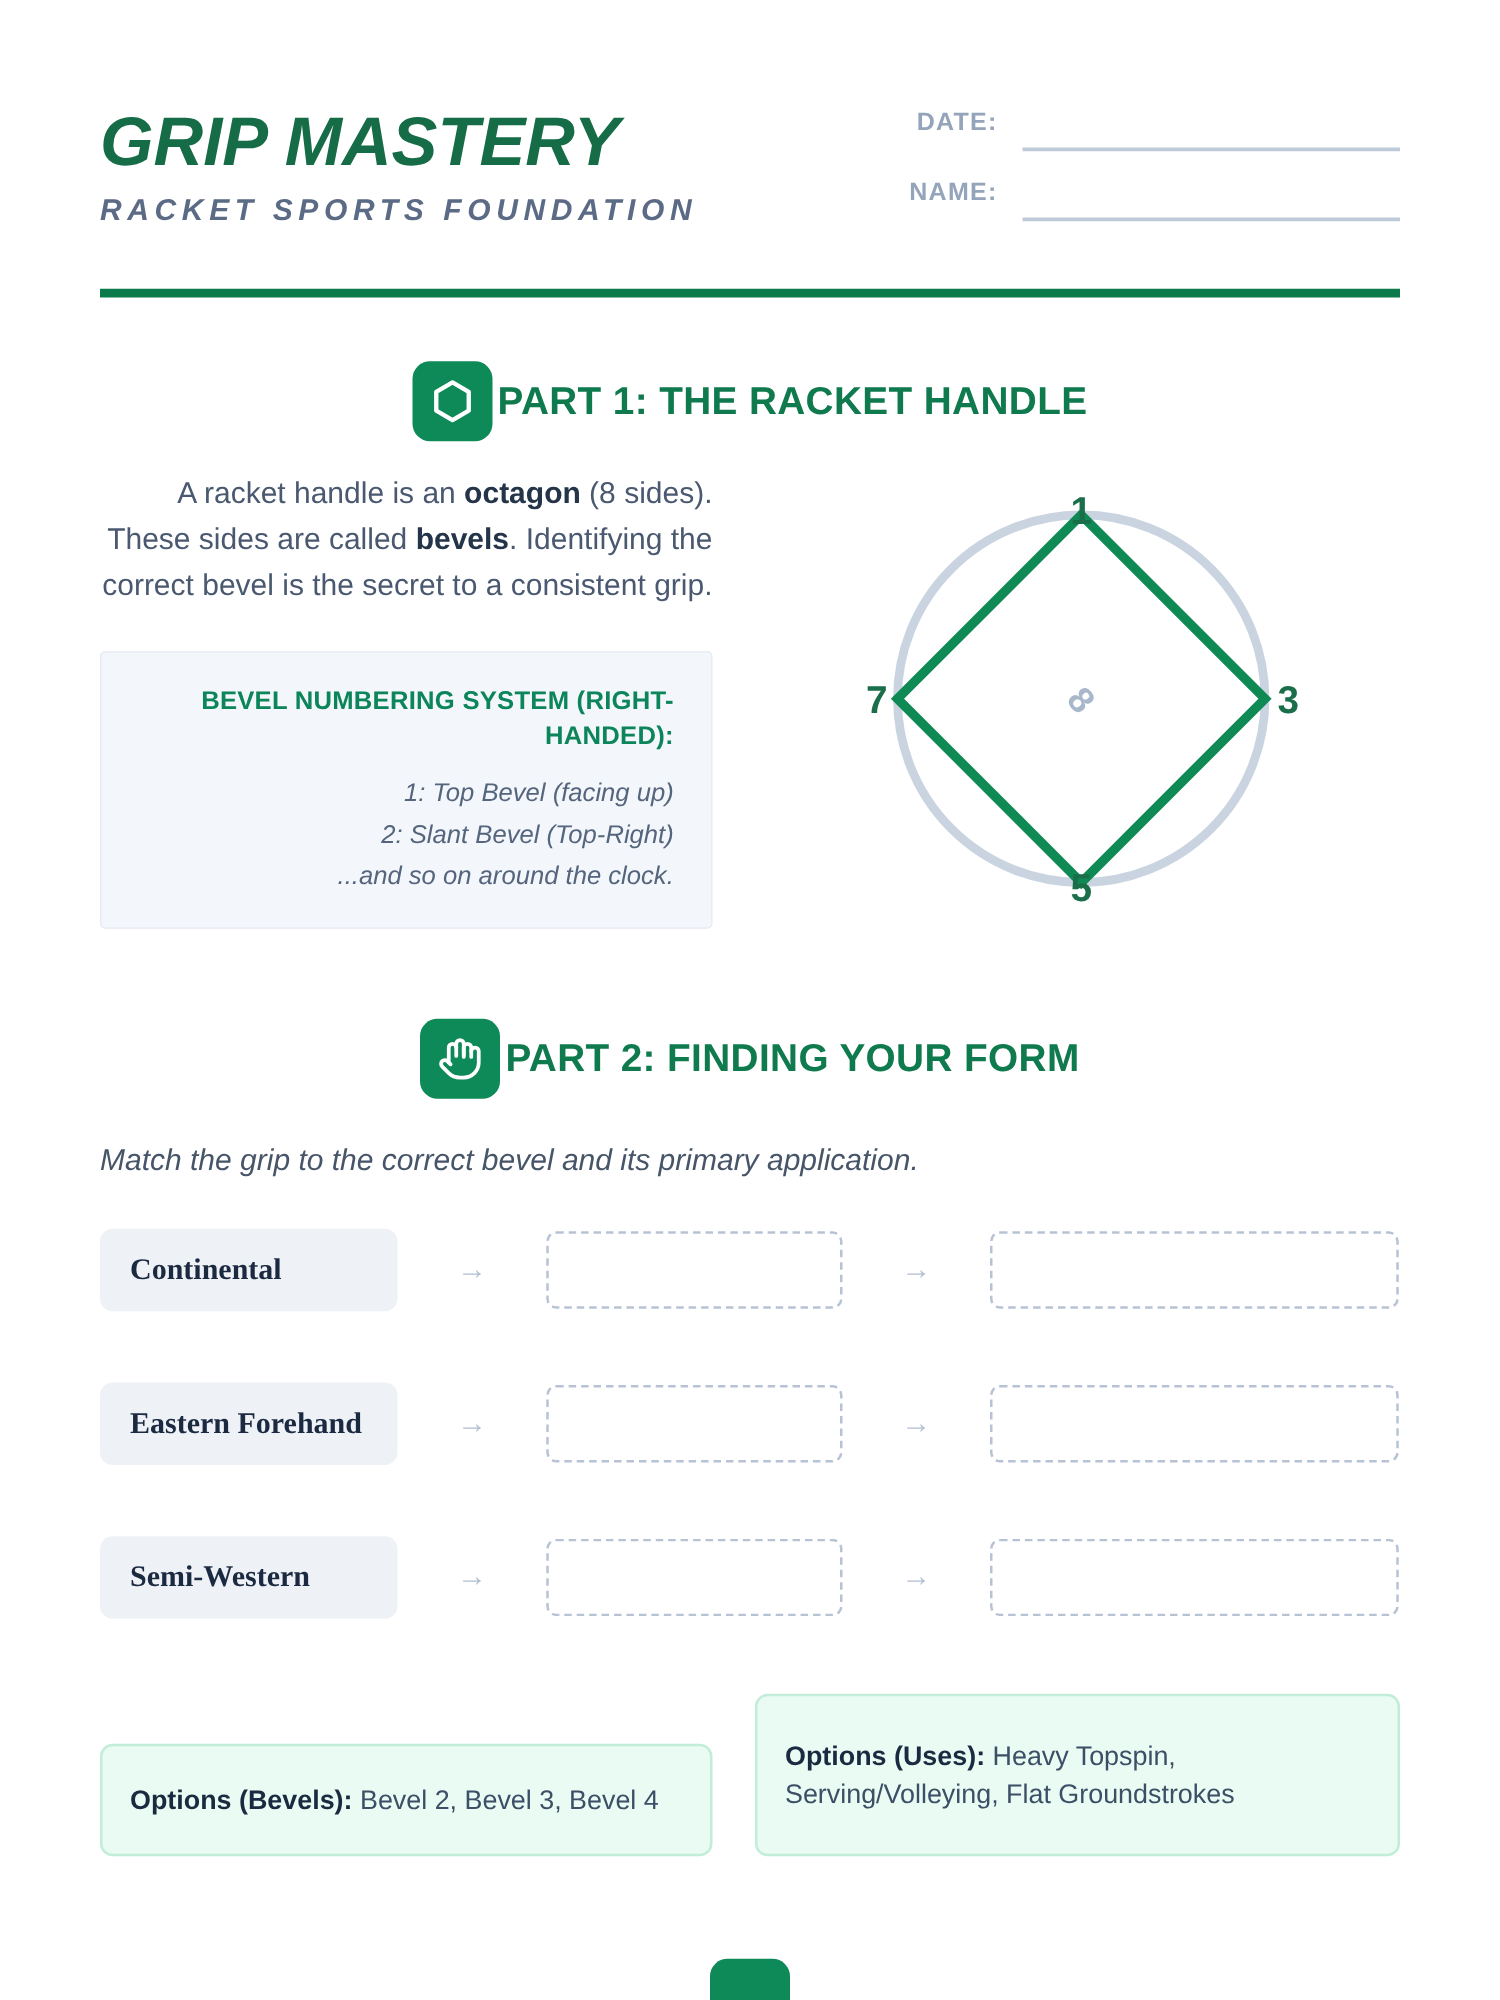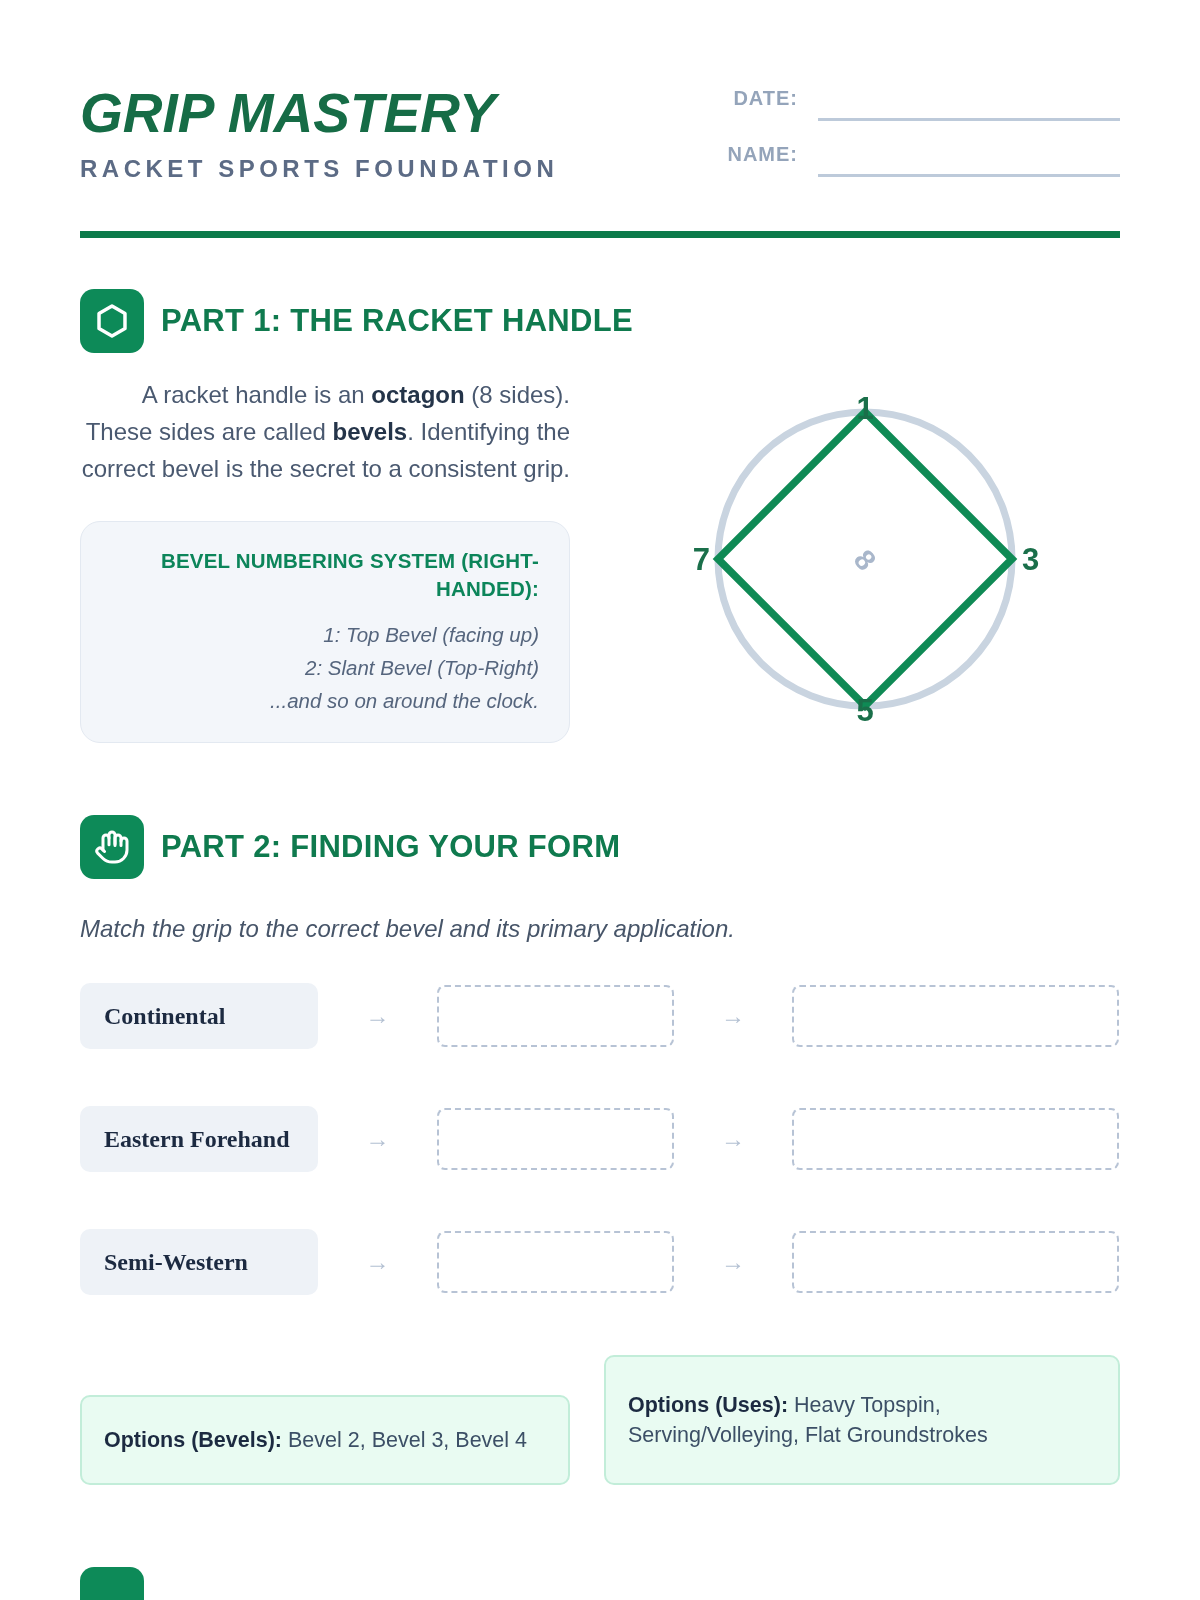--- a/index.html
+++ b/index.html
@@ -13,51 +13,51 @@
 
   
   .header { display:flex; padding-top:85px; }
   .header-left { flex:1; }
   .doc-title {
     font-size:55px; font-weight:bold; font-style:italic;
     color:#166c46; letter-spacing:0; line-height:1.05;
   }
   .doc-subtitle {
     margin-top:12px; font-size:24px; font-weight:bold;
-    letter-spacing:4.5px; color:#5c6b85;
+    letter-spacing:4.5px; color:#5c6b85;font-style:italic;
   }
   .header-fields { width:396px; padding-top:2px; }
   .field-row { display:flex; align-items:flex-end; margin-bottom:22px; }
   .field-label {
     width:74px; text-align:right; font-weight:bold; font-size:20px;
     color:#94a4ba; letter-spacing:1px; padding-bottom:11px;
   }
   .field-line { flex:1; margin-left:20px; border-bottom:3px solid #bdcada; height:32px; }
 
   .rule { height:7px; background:#0b7a4a; margin-top:32px; }
 
   
-  .section-head { display:flex; align-items:center; gap:17px; }
+  .section-head { display:flex; align-items:center; gap:4px;justify-content:center; }
   .section-icon {
     width:64px; height:64px; flex:none; border-radius:14px;
     background:#0d8a58; display:flex; align-items:center; justify-content:center;
   }
   .section-title {
     font-size:31px; font-weight:bold; color:#0f7a4e; letter-spacing:0.3px;
   }
 
   
   .part1 .section-head { margin-top:51px; }
   .p1-body { display:flex; margin-top:21px;text-align:right; }
   .p1-left { width:490px; flex:none; }
   .p1-para { font-size:24px; line-height:37px; color:#4a5970; padding-top:2px; }
   .p1-para b { color:#243449; }
   .info-box {
     margin-top:34px; background:#f3f6fa; border:1px solid #e3e9f1;
-    border-radius:20px; padding:25px 30px;
+    border-radius:4px; padding:25px 30px;
   }
   .info-title {
     font-size:20.5px; font-weight:bold; color:#0c855a;
     line-height:28px; margin-bottom:15px; letter-spacing:0.2px;
   }
   .info-item { font-size:20.5px; font-style:italic; color:#55657d; line-height:33px; }
 
   .p1-diagram { flex:1; display:flex; justify-content:center; padding-top:8px; position:relative; left:20px; }
   .bevel-svg { width:430px; height:350px; }
   .bevel-num { font-family:"Liberation Sans", sans-serif; font-weight:bold; font-size:31px; fill:#1a6f4a; }

